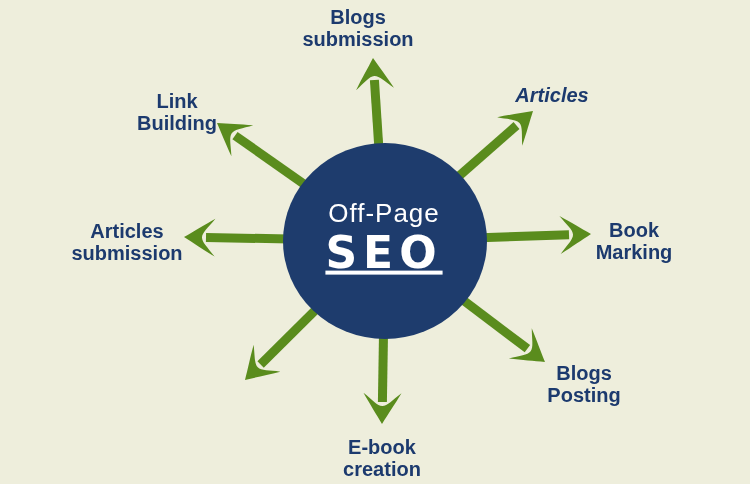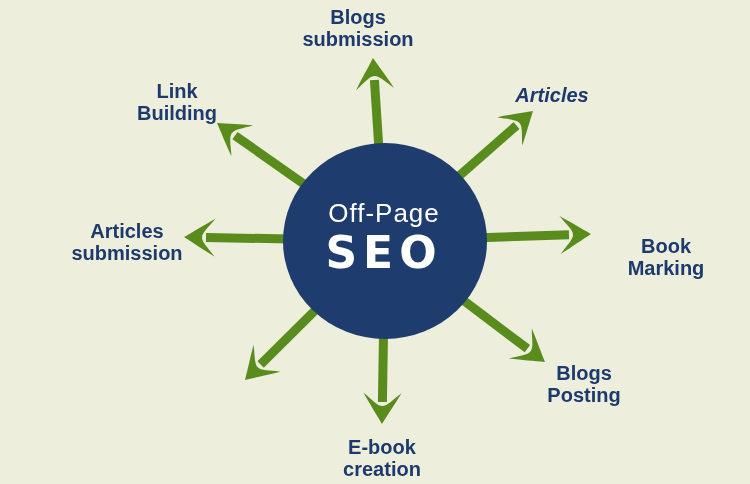--- a/index.html
+++ b/index.html
@@ -57,20 +57,21 @@
     letter-spacing: 1px;
     line-height: 1.1;
   }
   .center-line2 {
     font-family: "DejaVu Sans", sans-serif;
     font-size: 44px;
     font-weight: bold;
     letter-spacing: 6px;
     line-height: 1.05;
     margin-top: 2px;
+    text-decoration: underline;
   }
 </style>
 </head>
 <body>
 
 <div class="canvas">
 
   <svg class="spokes" viewBox="0 0 750 484">
 
     <g class="arrow">
@@ -109,24 +110,24 @@
   </svg>
 
   <div class="center-label">
     <div class="center-line1">Off-Page</div>
     <div class="center-line2">SEO</div>
   </div>
 
   <div class="spoke-label" style="left:358px; top:28px;">Blogs
 submission</div>
   <div class="spoke-label" style="left:552px; top:95px;font-style:italic;">Articles</div>
-  <div class="spoke-label" style="left:666px; top:241px;margin-top:16px;">Book
+  <div class="spoke-label" style="left:634px; top:241px;">Book
 Marking</div>
   <div class="spoke-label" style="left:382px; top:458px;">E-book
 creation</div>
   <div class="spoke-label" style="left:584px; top:384px;">Blogs
 Posting</div>
   <div class="spoke-label" style="left:127px; top:242px;">Articles
 submission</div>
-  <div class="spoke-label" style="left:177px; top:102px;">Link
+  <div class="spoke-label" style="left:177px; top:112px;">Link
 Building</div>
 
 </div>
 
 </body></html>

